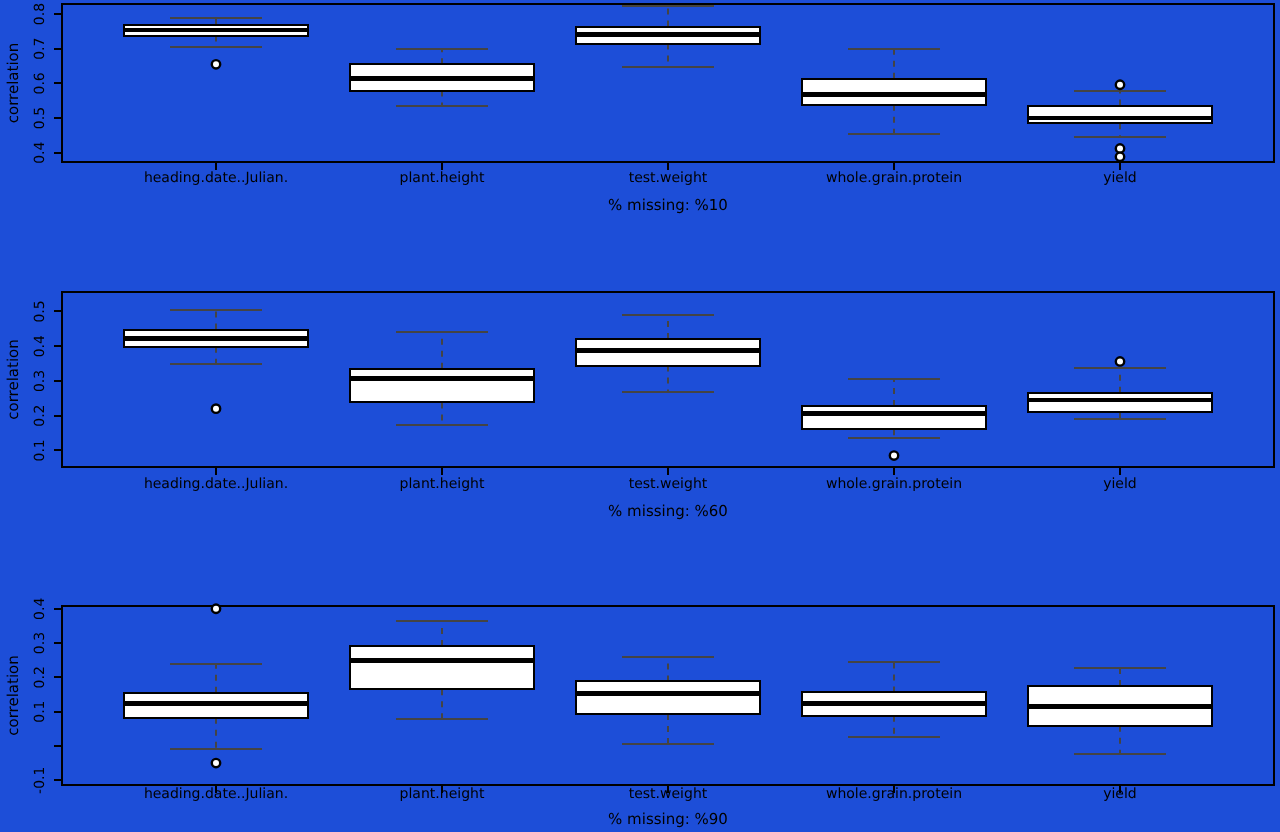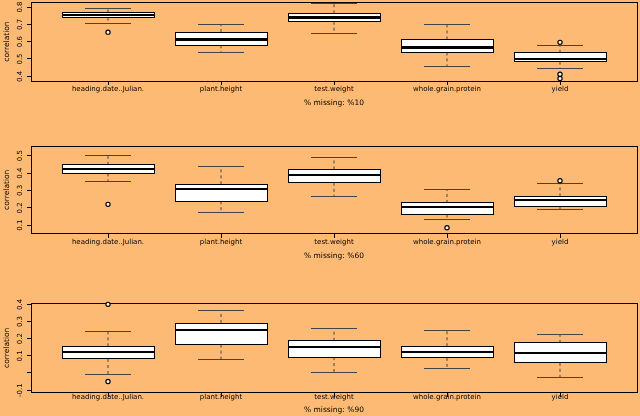--- a/index.html
+++ b/index.html
@@ -1,19 +1,19 @@
 <!DOCTYPE html>
 <html><head>
 <meta charset="utf-8">
 <style>
   html,body{margin:0;padding:0;background:#fff;}
   .figure-root{
     position:relative;
     width:640px;height:416px;
-    background:#fdba74;
+    background:#1d4ed8;
     font-family:"DejaVu Sans","Liberation Sans",sans-serif;
     overflow:hidden;
   }
   svg text{
     font-family:"DejaVu Sans","Liberation Sans",sans-serif;
     fill:#000000;
   }
 </style>
 </head>
 <body>

